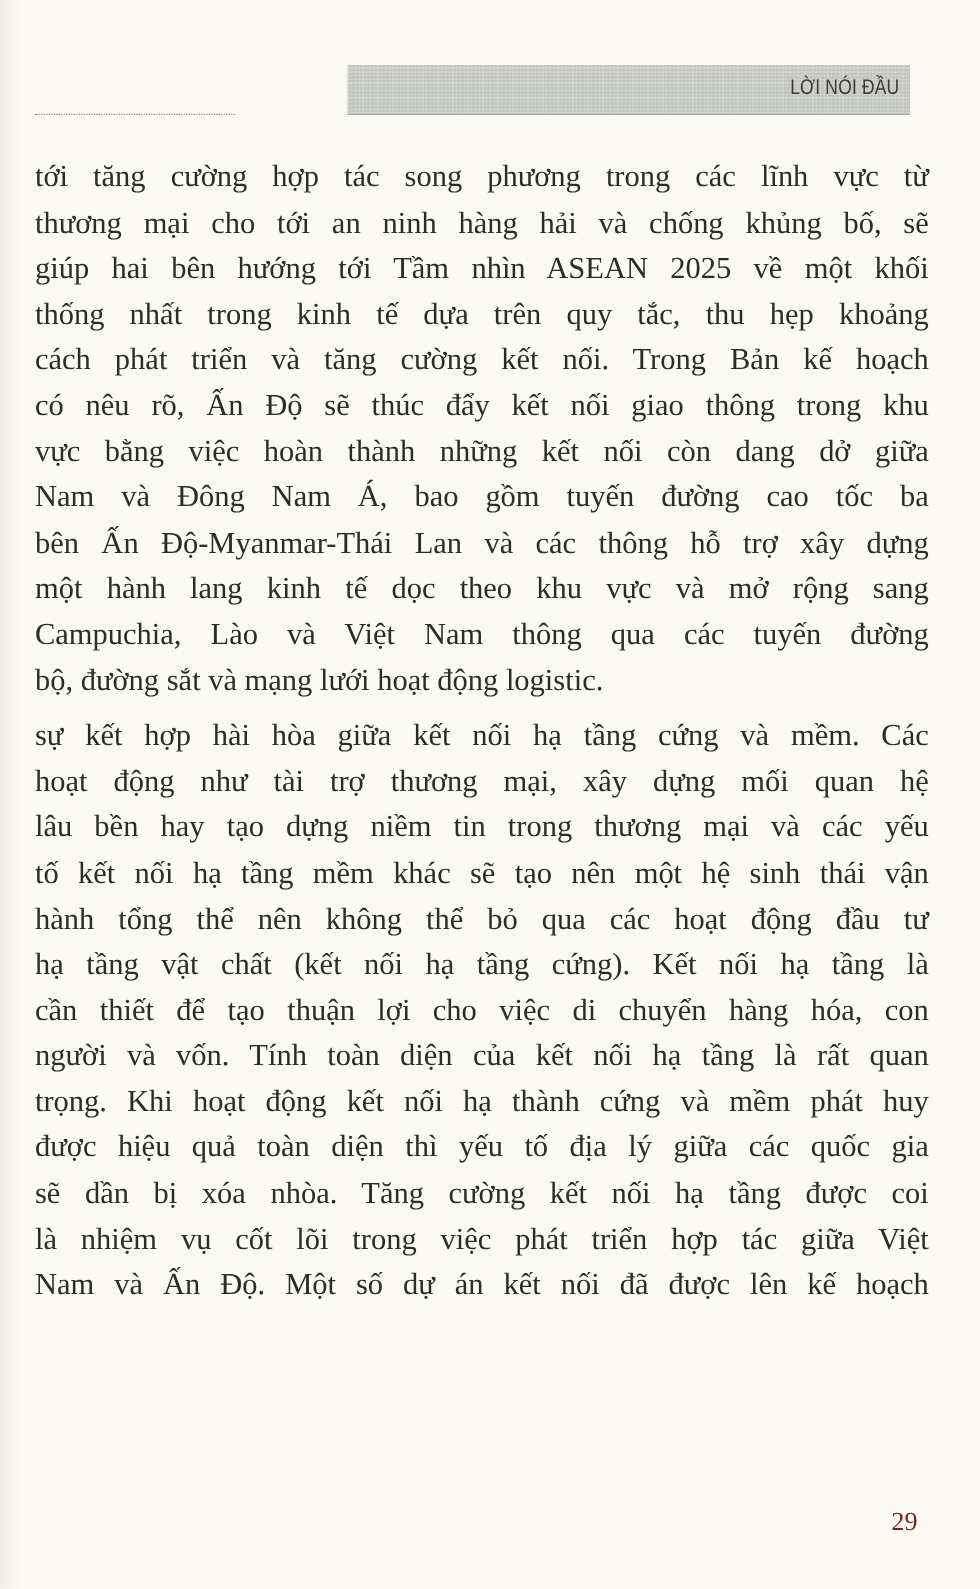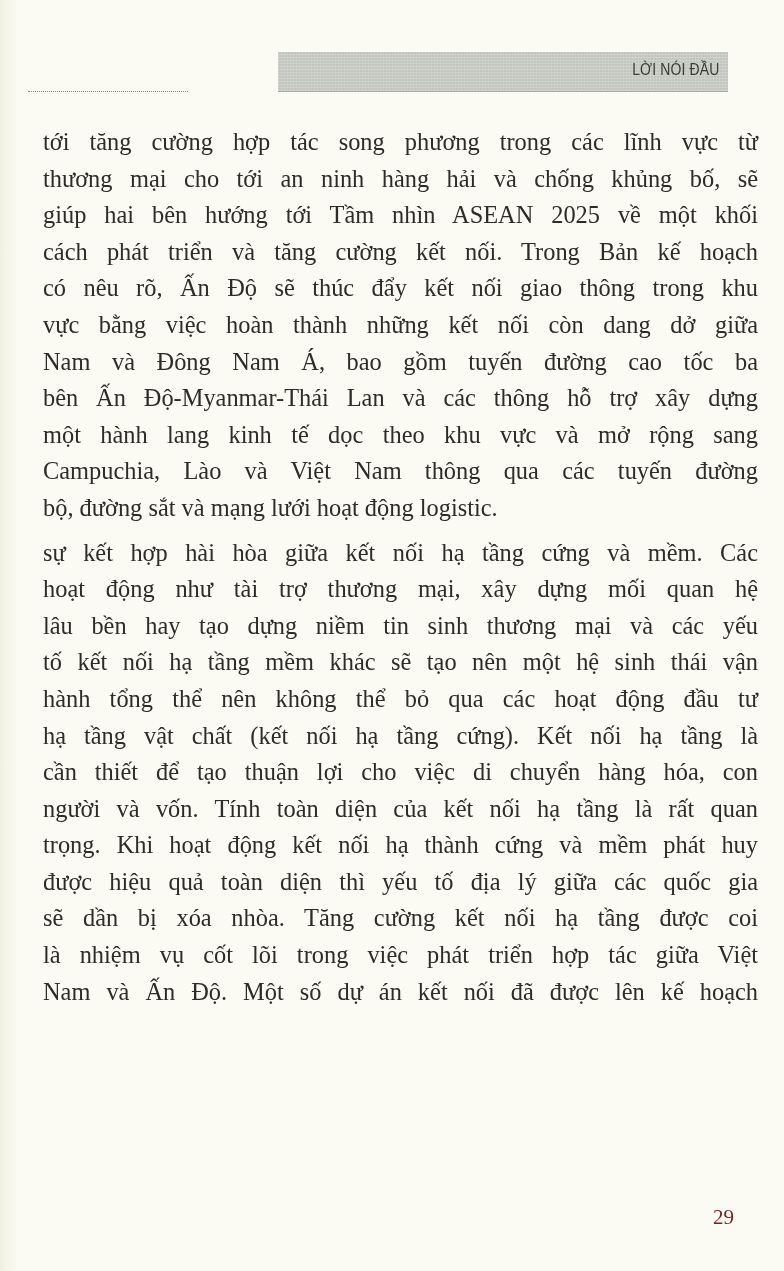--- a/index.html
+++ b/index.html
@@ -55,21 +55,21 @@
       color: #3a3a36;
       transform: scaleX(0.82);
       transform-origin: right center;
     }
     
     .header-band { left: 278px; width: 450px; }
     .running-head { right: 64px; }
 
     .body-text {
       position: absolute;
-      left: 43px;
+      left: 28px;
       top: 124px;
       width: 715px;
       font-size: 24.4px;
       line-height: 36.6px;
       color: #2c2c28;
     }
     .line {
       display: block;
       white-space: nowrap;
       text-align-last: justify;
@@ -100,34 +100,35 @@
 
 <div class="header-rule"></div>
 <div class="header-band"></div>
 <div class="running-head">LỜI NÓI ĐẦU</div>
 
 <div class="body-text">
   <div>
     <span class="line">tới tăng cường hợp tác song phương trong các lĩnh vực từ</span>
     <span class="line">thương mại cho tới an ninh hàng hải và chống khủng bố, sẽ</span>
     <span class="line">giúp hai bên hướng tới Tầm nhìn ASEAN 2025 về một khối</span>
+    <span class="line">thống nhất trong kinh tế dựa trên quy tắc, thu hẹp khoảng</span>
     <span class="line">cách phát triển và tăng cường kết nối. Trong Bản kế hoạch</span>
     <span class="line">có nêu rõ, Ấn Độ sẽ thúc đẩy kết nối giao thông trong khu</span>
     <span class="line">vực bằng việc hoàn thành những kết nối còn dang dở giữa</span>
     <span class="line">Nam và Đông Nam Á, bao gồm tuyến đường cao tốc ba</span>
     <span class="line">bên Ấn Độ-Myanmar-Thái Lan và các thông hỗ trợ xây dựng</span>
     <span class="line">một hành lang kinh tế dọc theo khu vực và mở rộng sang</span>
     <span class="line">Campuchia, Lào và Việt Nam thông qua các tuyến đường</span>
     <span class="line last">bộ, đường sắt và mạng lưới hoạt động logistic.</span>
   </div>
   <div class="para-gap"></div>
   <div>
     <span class="line">sự kết hợp hài hòa giữa kết nối hạ tầng cứng và mềm. Các</span>
     <span class="line">hoạt động như tài trợ thương mại, xây dựng mối quan hệ</span>
-    <span class="line">lâu bền hay tạo dựng niềm tin sinh thương mại và các yếu</span>
+    <span class="line">lâu bền hay tạo dựng niềm tin trong thương mại và các yếu</span>
     <span class="line">tố kết nối hạ tầng mềm khác sẽ tạo nên một hệ sinh thái vận</span>
     <span class="line">hành tổng thể nên không thể bỏ qua các hoạt động đầu tư</span>
     <span class="line">hạ tầng vật chất (kết nối hạ tầng cứng). Kết nối hạ tầng là</span>
     <span class="line">cần thiết để tạo thuận lợi cho việc di chuyển hàng hóa, con</span>
     <span class="line">người và vốn. Tính toàn diện của kết nối hạ tầng là rất quan</span>
     <span class="line">trọng. Khi hoạt động kết nối hạ thành cứng và mềm phát huy</span>
     <span class="line">được hiệu quả toàn diện thì yếu tố địa lý giữa các quốc gia</span>
     <span class="line">sẽ dần bị xóa nhòa. Tăng cường kết nối hạ tầng được coi</span>
     <span class="line">là nhiệm vụ cốt lõi trong việc phát triển hợp tác giữa Việt</span>
     <span class="line">Nam và Ấn Độ. Một số dự án kết nối đã được lên kế hoạch</span>

